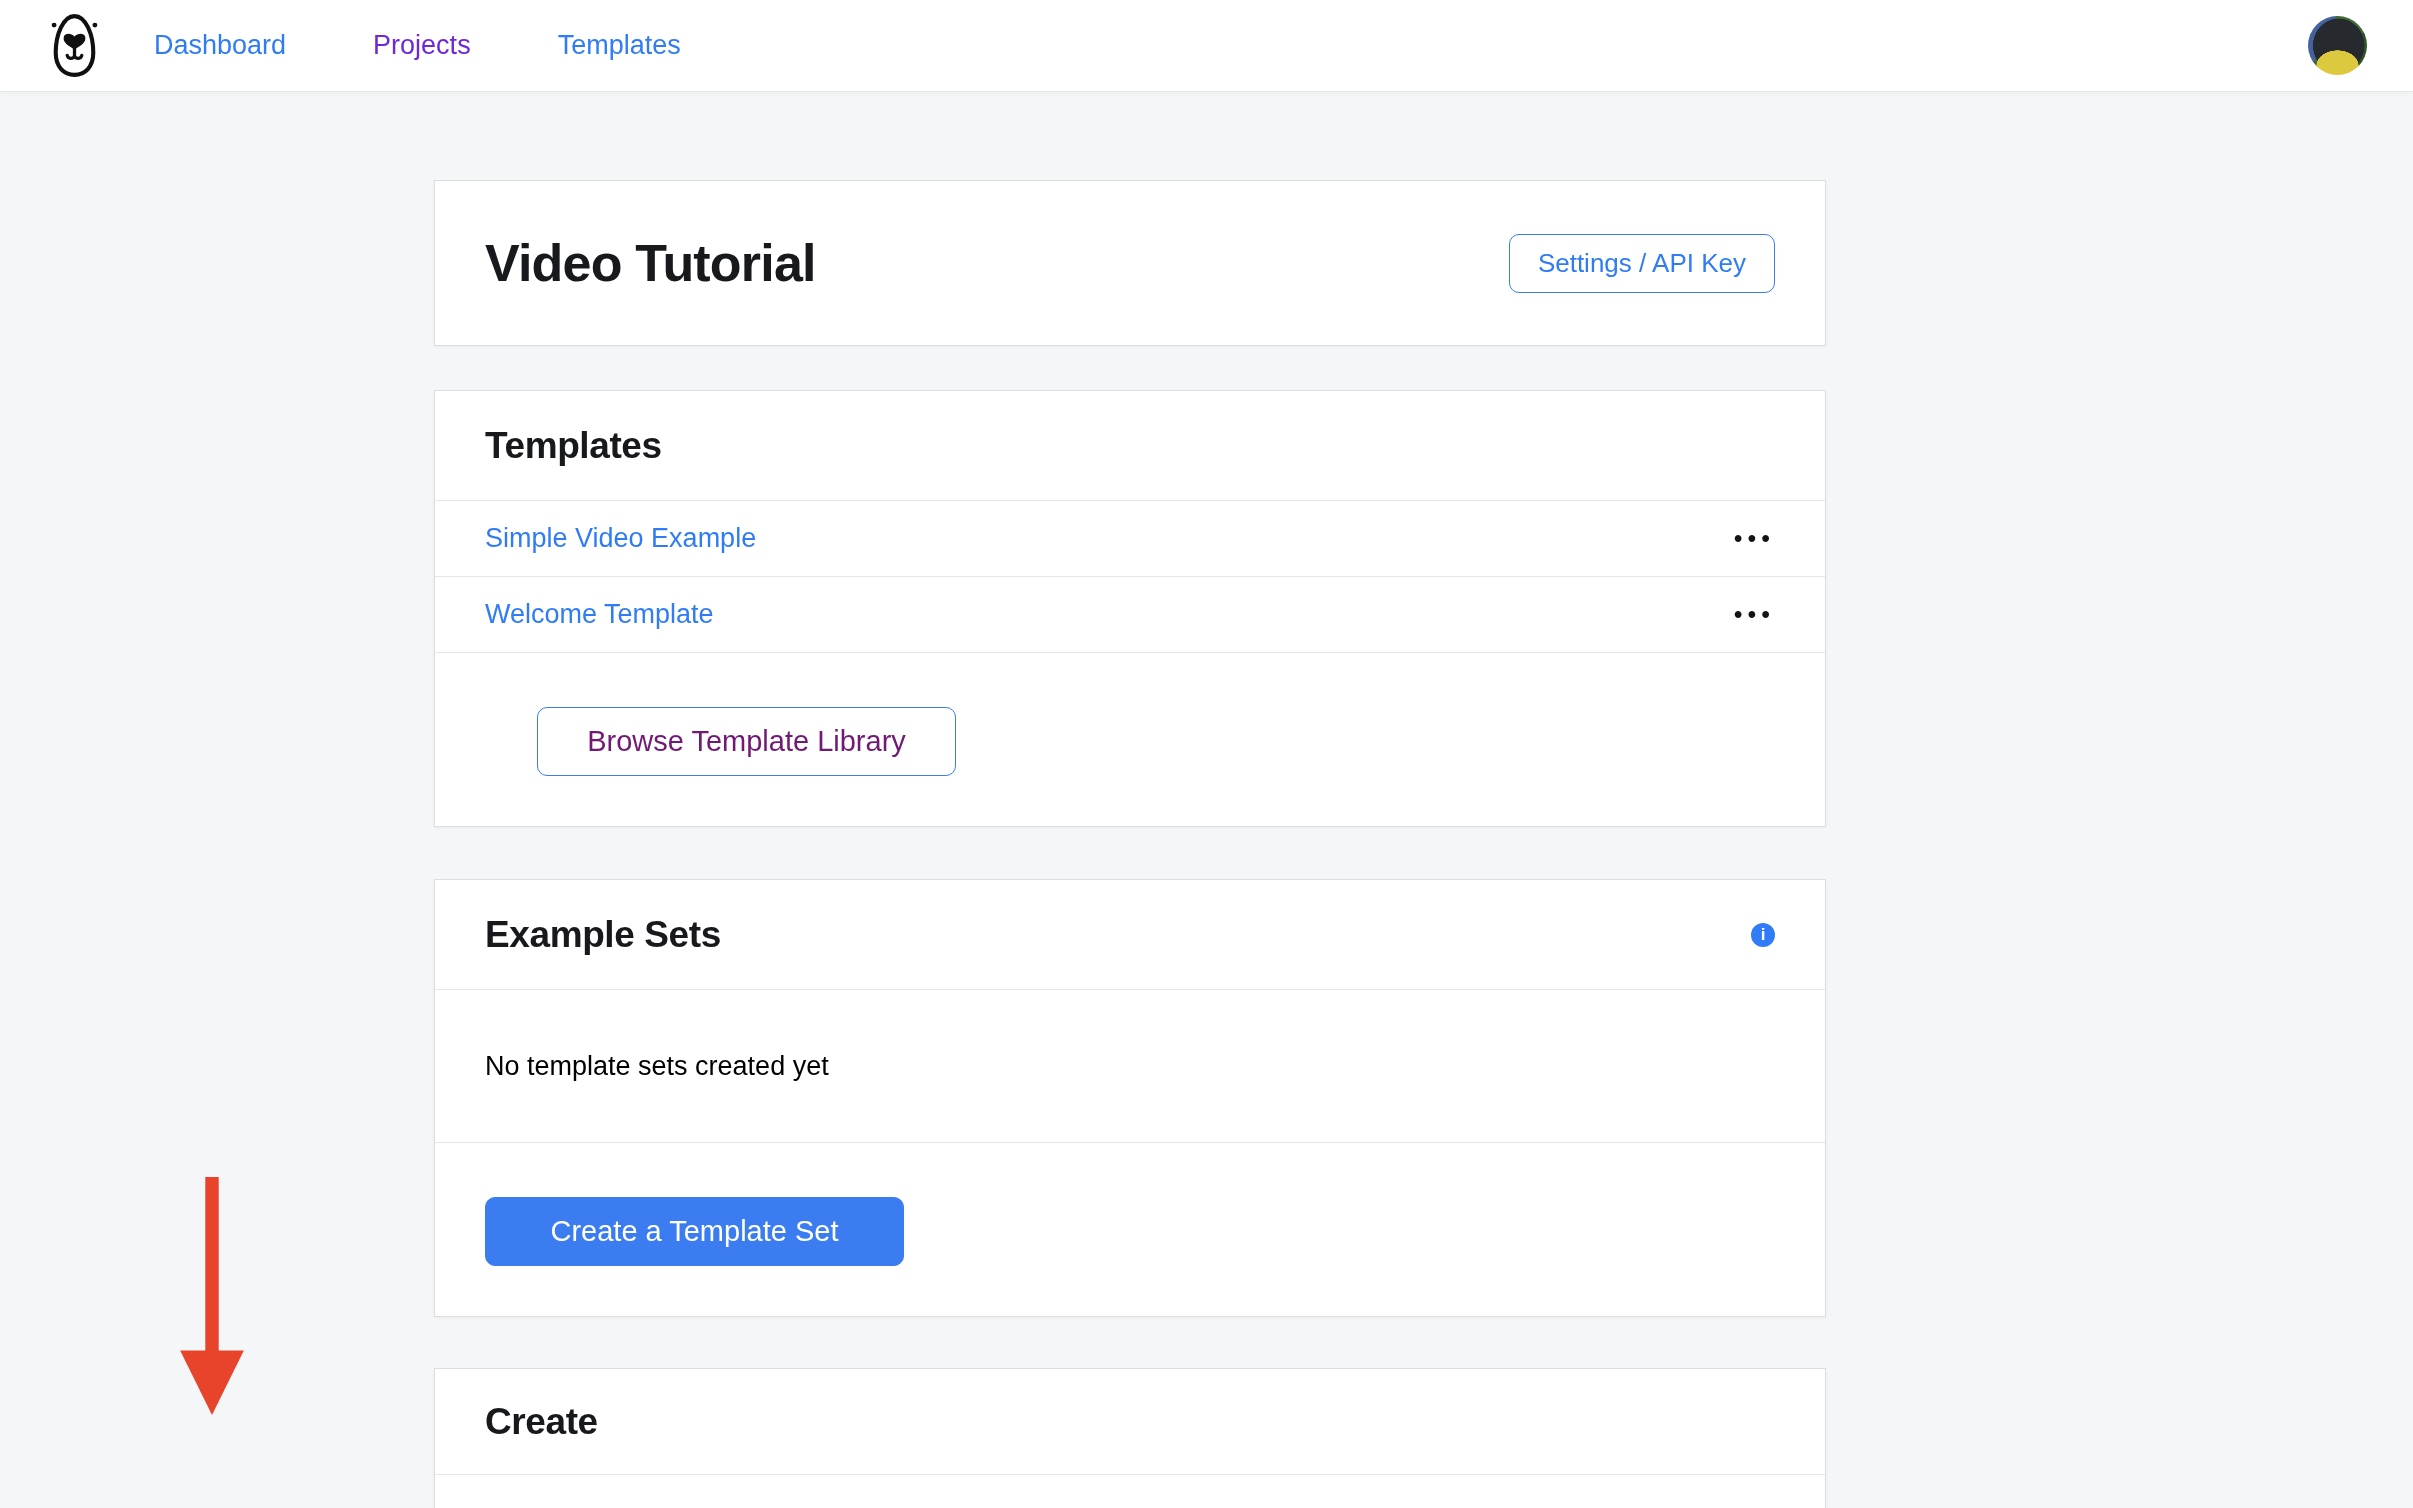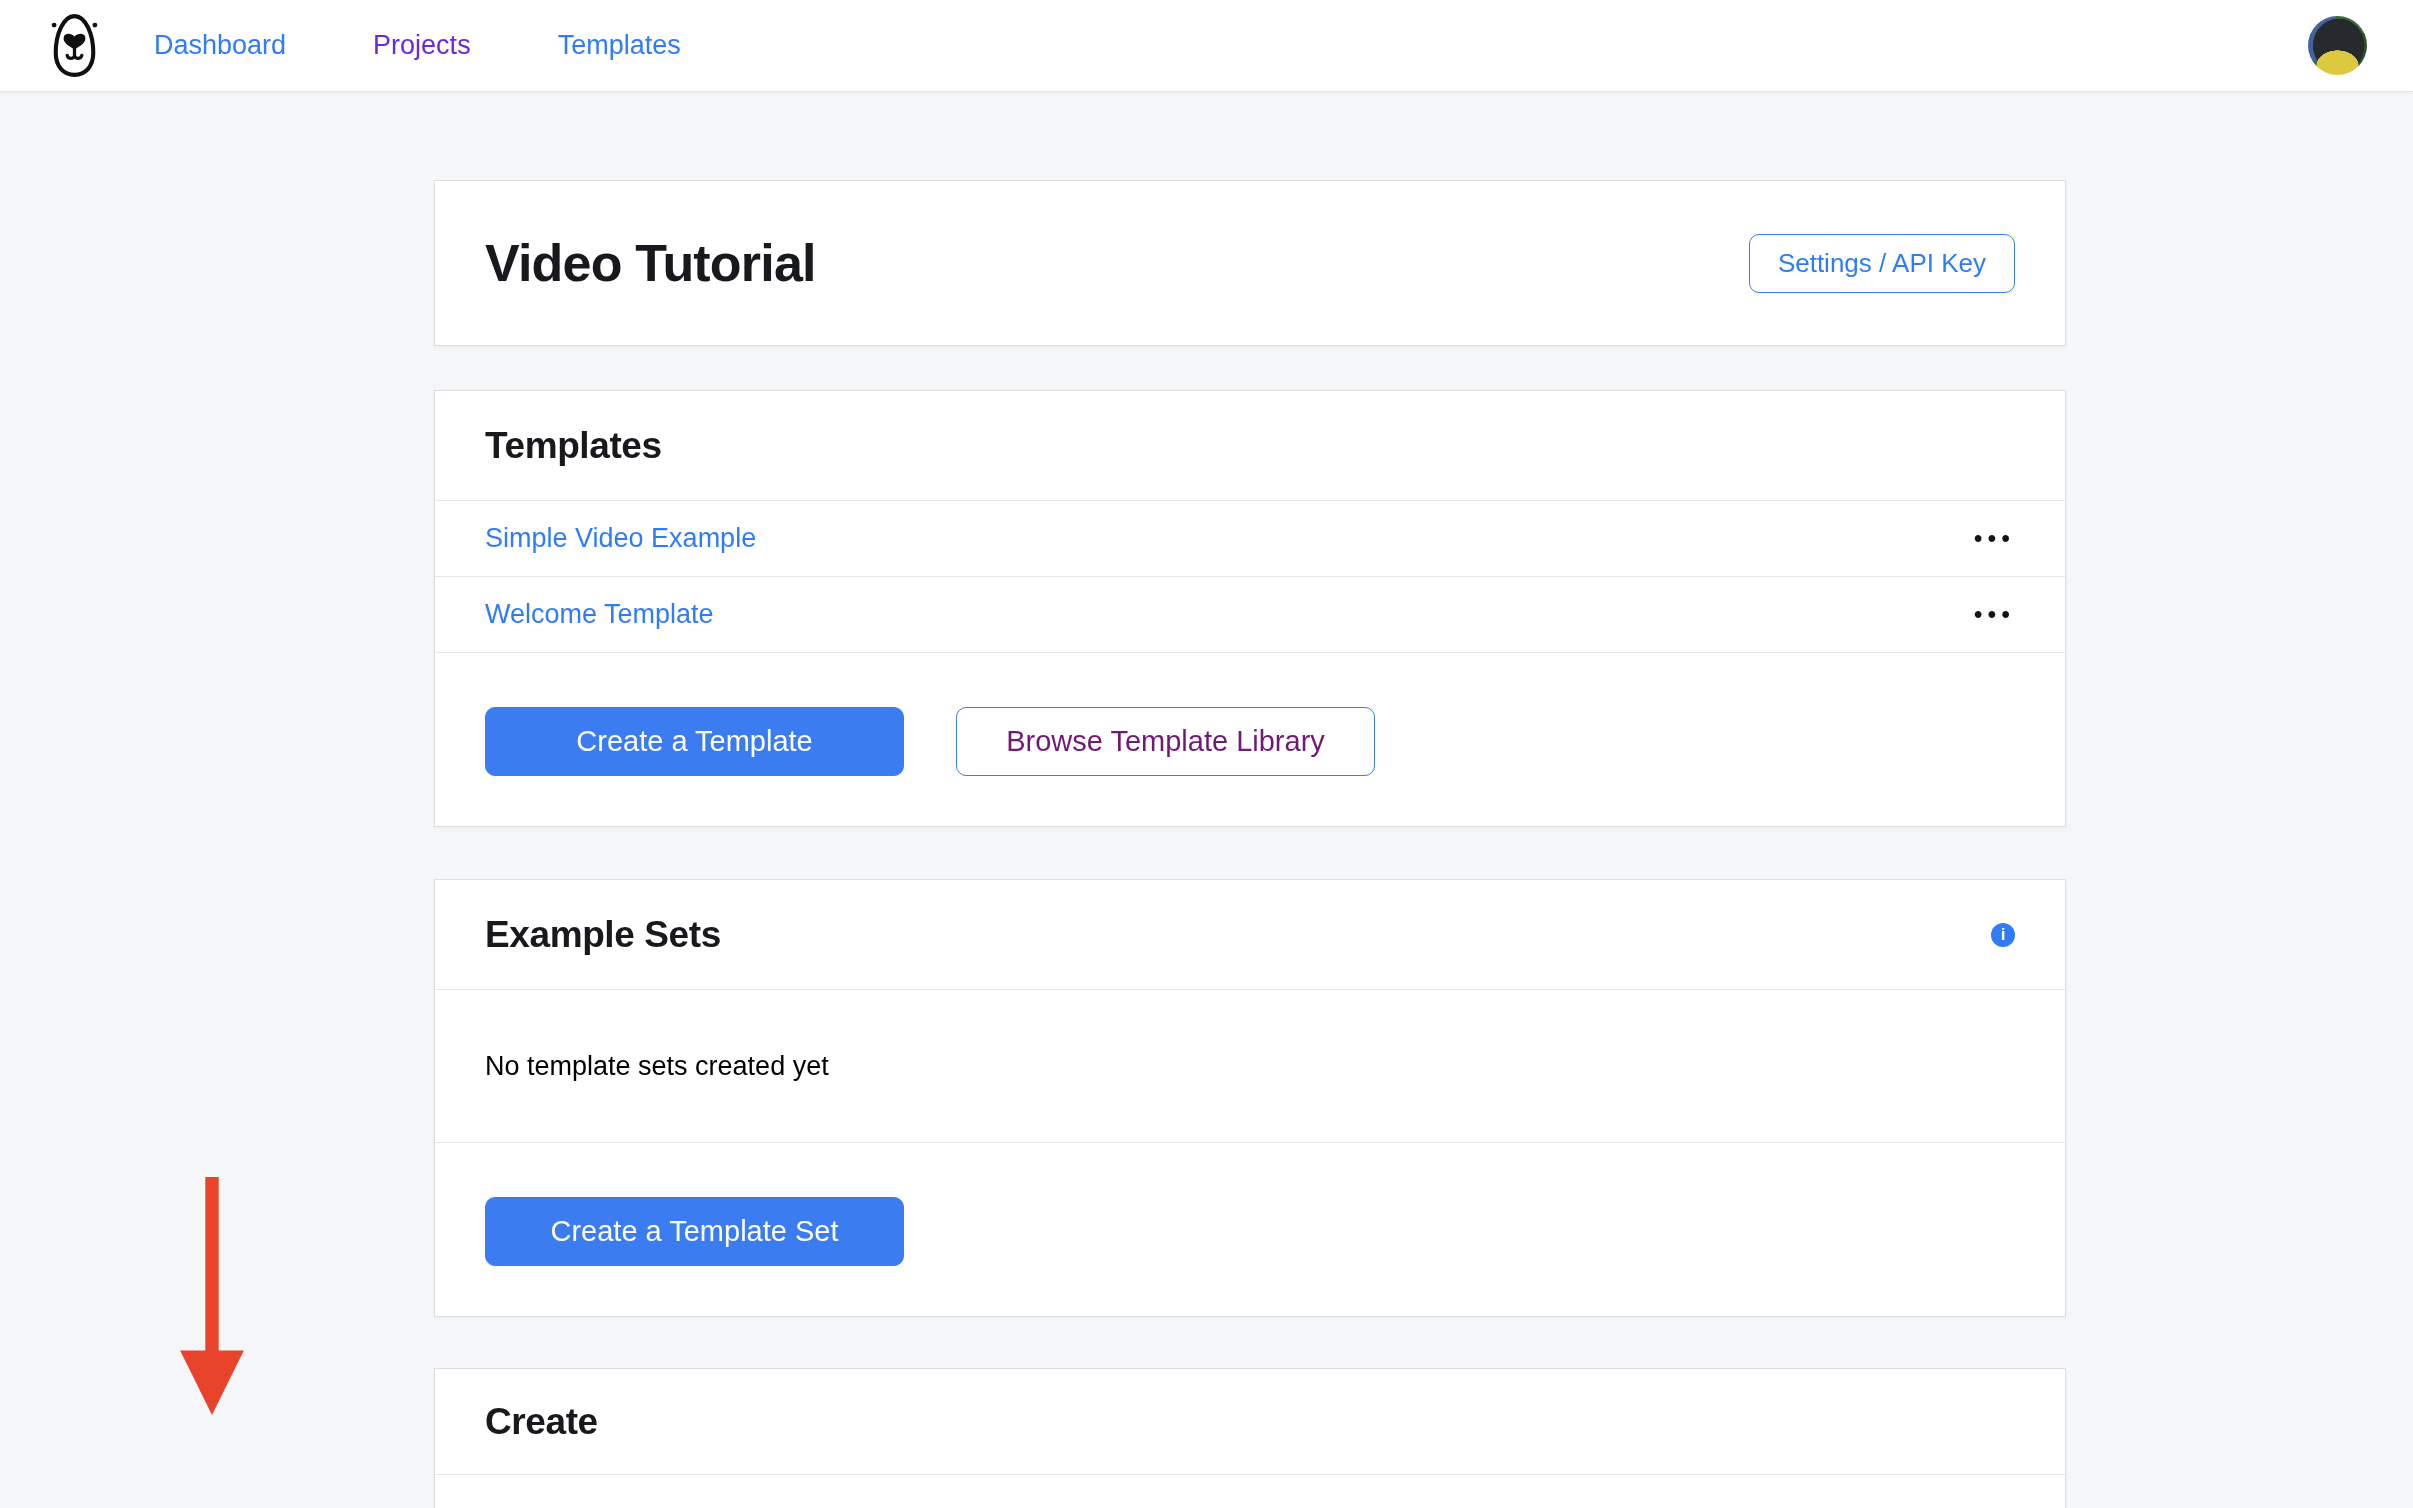--- a/index.html
+++ b/index.html
@@ -40,21 +40,21 @@
     cursor:pointer;
     background:
       radial-gradient(36% 26% at 50% 84%, #ddc93e 98%, rgba(0,0,0,0) 100%),
       radial-gradient(44% 46% at 52% 50%, #26292e 98%, rgba(0,0,0,0) 100%),
       linear-gradient(115deg, #45629e 0 32%, #3d6b33 32% 72%, #2e5527 72% 100%);
   }
 
   
   .content { padding-left:434px; }
   .card {
-    width:1632px;
+    width:1392px;
     background:#ffffff;
     border:1.7px solid #dcdde0;
     box-shadow:0 1.7px 3.4px rgba(0,0,0,0.045);
   }
   .card-header {
     padding:0 50px;
     height:109px;
     display:flex;
     align-items:center;
     justify-content:space-between;
@@ -206,21 +206,20 @@
     </div>
     <div class="list-row">
       <a class="row-link">Simple Video Example</a>
       <button class="row-menu">•••</button>
     </div>
     <div class="list-row">
       <a class="row-link">Welcome Template</a>
       <button class="row-menu">•••</button>
     </div>
     <div class="card-footer">
-      <button class="btn-solid">Create a Template</button>
       <button class="btn-ghost">Browse Template Library</button>
     </div>
   </section>
 
   <section class="card sets-card">
     <div class="card-header">
       <h2>Example Sets</h2>
       <span class="info-icon">i</span>
     </div>
     <div class="empty-row">

